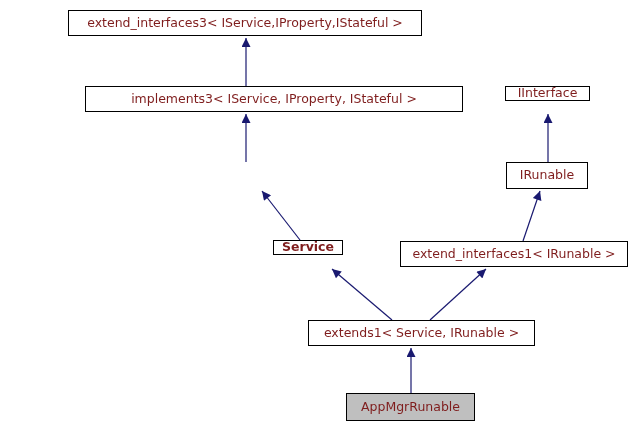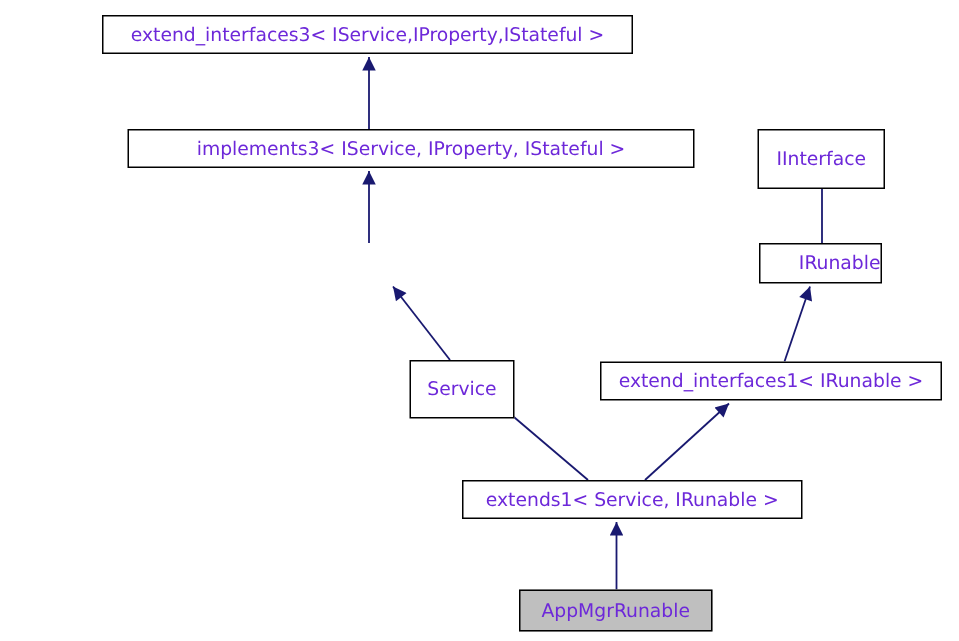--- a/index.html
+++ b/index.html
@@ -21,21 +21,21 @@
     top: 0;
     width: 639px;
     height: 427px;
     pointer-events: none;
   }
   .node {
     position: absolute;
     box-sizing: border-box;
     border: 1px solid #000000;
     background: #ffffff;
-    color: #6d28d9;
+    color: #7f1d1d;
     font-size: 12.5px;
     line-height: 1;
     display: flex;
     align-items: center;
     justify-content: center;
     white-space: nowrap;
     cursor: pointer;
   }
   .node.highlight {
     background: #bfbfbf;
@@ -67,29 +67,29 @@
 
   <div class="node" style="left:68px;  top:10px;  width:354px; height:26px;">
     <span>extend_interfaces3&lt; IService,IProperty,IStateful &gt;</span>
   </div>
 
   <div class="node" style="left:85px;  top:86px;  width:378px; height:26px;">
     <span>implements3&lt; IService, IProperty, IStateful &gt;</span>
   </div>
 
 
-  <div class="node" style="left:505px; top:86px;  width:85px;  height:40px;">
+  <div class="node" style="left:505px; top:86px;  width:85px;  height:15px;">
     <span>IInterface</span>
   </div>
 
-  <div class="node" style="left:506px; top:162px; width:82px;  height:27px;justify-content:flex-end;">
+  <div class="node" style="left:506px; top:162px; width:82px;  height:27px;">
     <span>IRunable</span>
   </div>
 
-  <div class="node" style="left:273px; top:240px; width:70px;  height:39px;">
+  <div class="node" style="left:273px; top:240px; width:70px;  height:15px;font-weight:bold;">
     <span>Service</span>
   </div>
 
   <div class="node" style="left:400px; top:241px; width:228px; height:26px;">
     <span>extend_interfaces1&lt; IRunable &gt;</span>
   </div>
 
   <div class="node" style="left:296px; top:320px; width:227px; height:26px;margin-left:12px;">
     <span>extends1&lt; Service, IRunable &gt;</span>
   </div>

